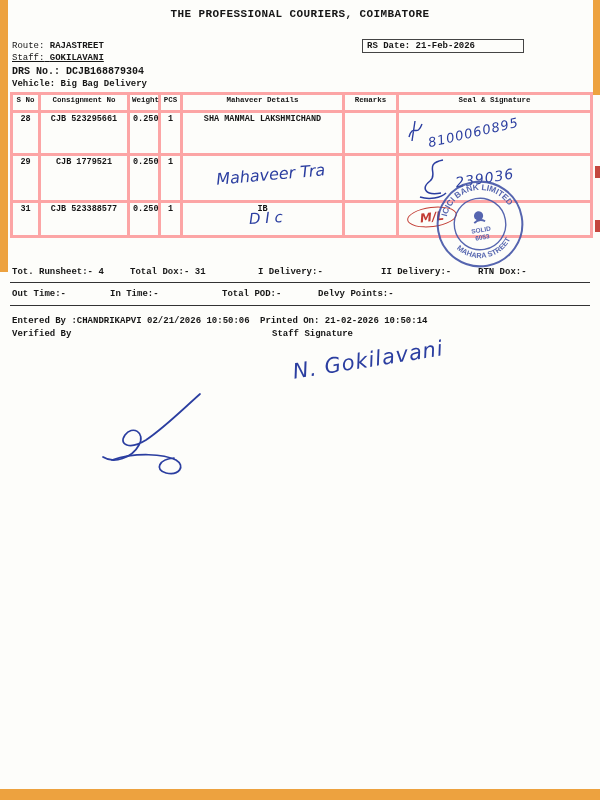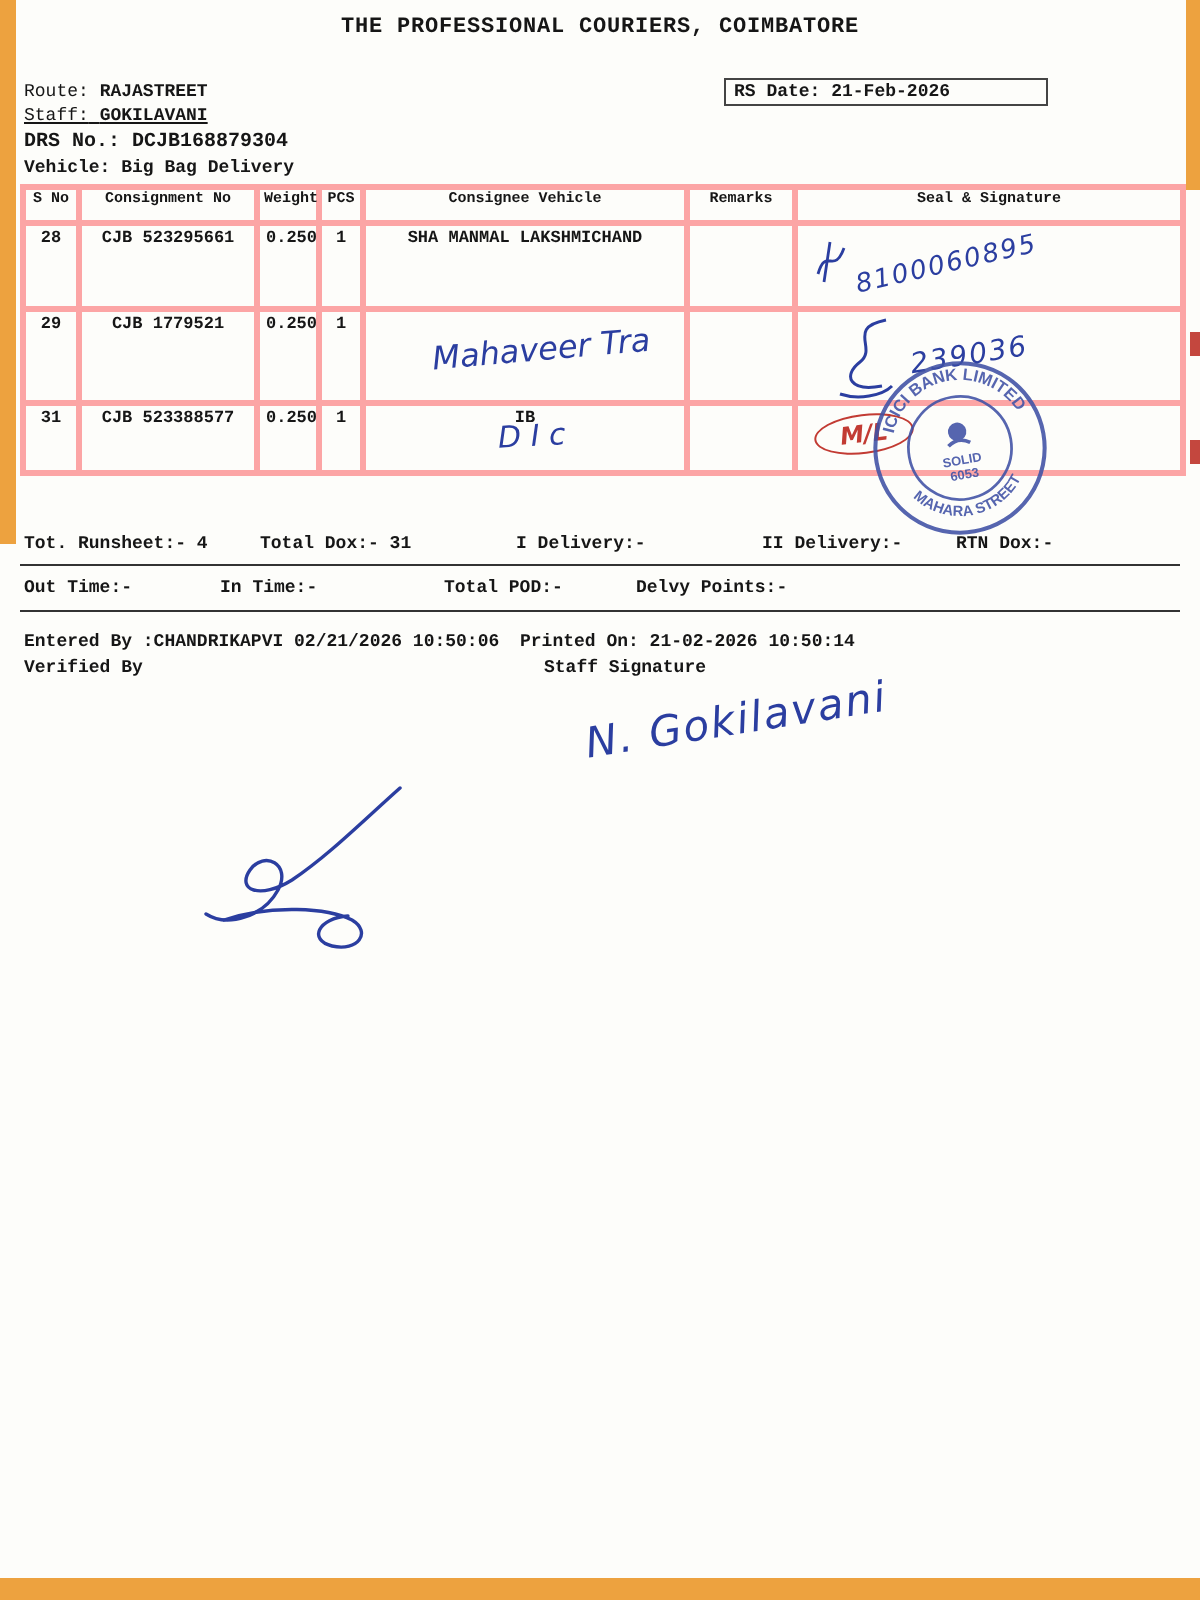--- a/index.html
+++ b/index.html
@@ -108,21 +108,21 @@
         <col style="width:162px">
         <col style="width:54px">
         <col style="width:194px">
     </colgroup>
     <tbody>
         <tr>
       <th>S No</th>
       <th>Consignment No</th>
       <th>Weight</th>
       <th>PCS</th>
-      <th>Consignee Vehicle</th>
+      <th>Mahaveer Details</th>
       <th>Remarks</th>
       <th>Seal &amp; Signature</th>
     </tr>
 
     <tr class="r0">
       <td>28</td>
       <td>CJB 523295661</td>
       <td>0.250</td>
       <td>1</td>
       <td>SHA MANMAL LAKSHMICHAND</td>

